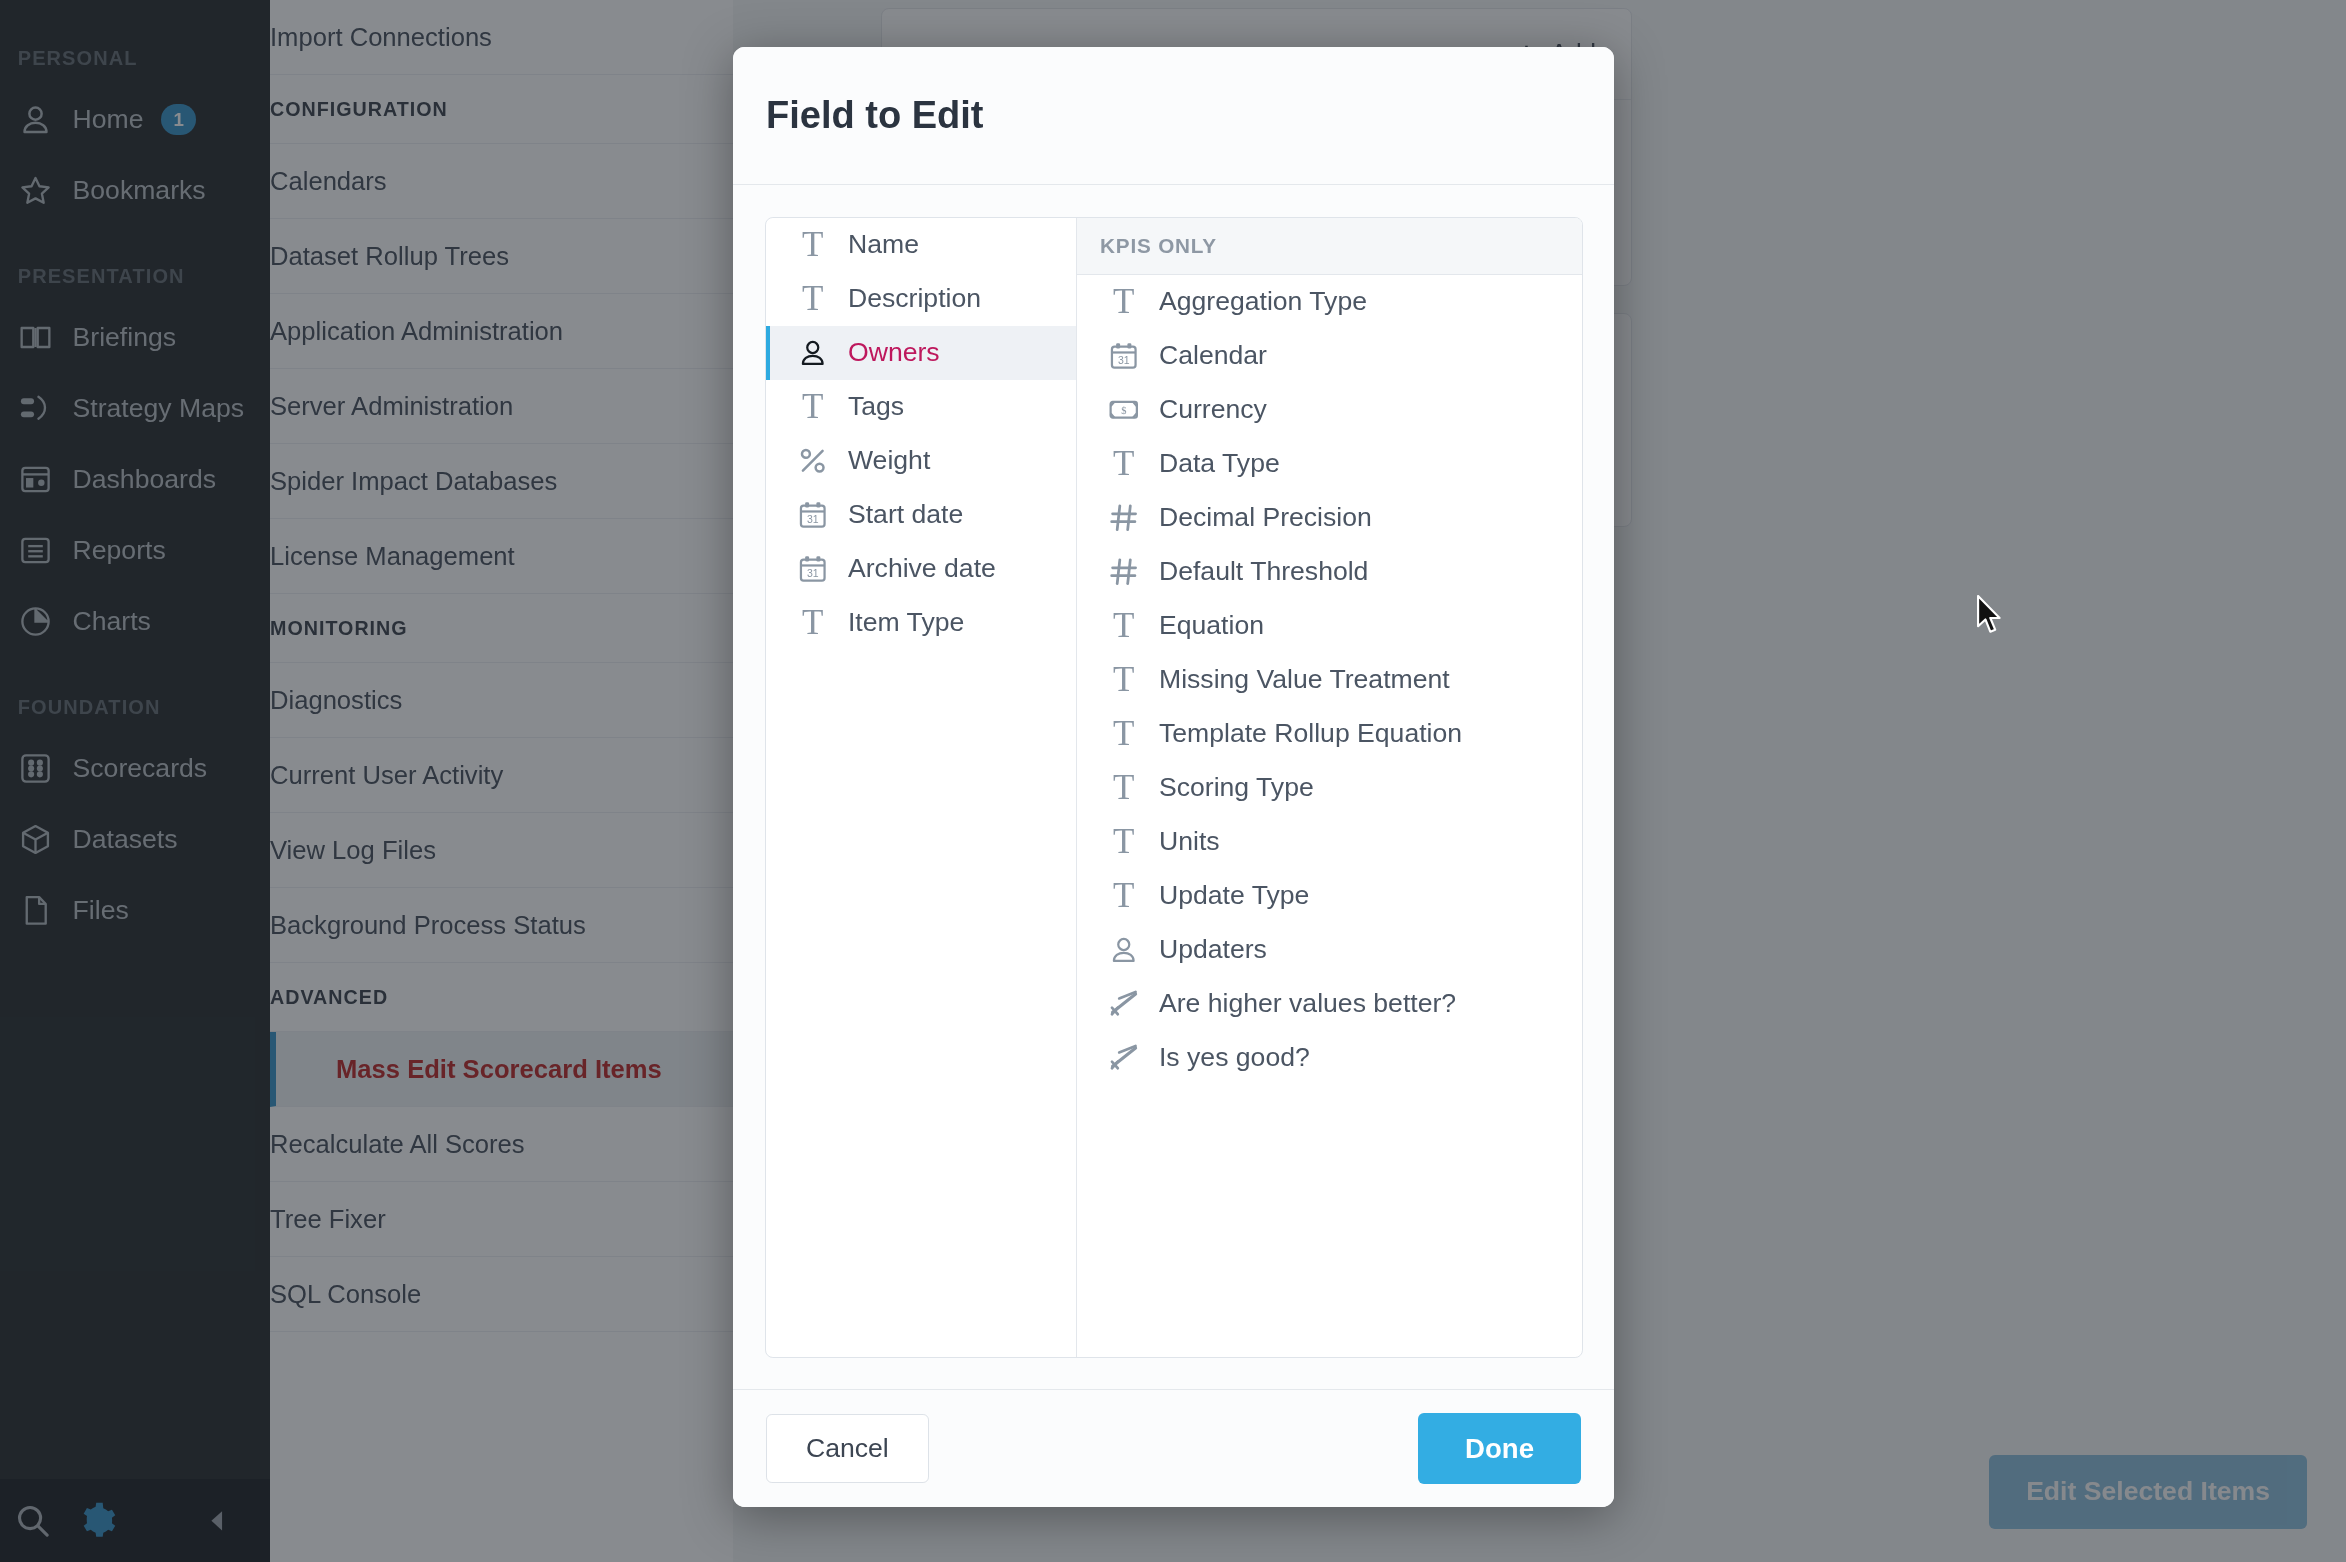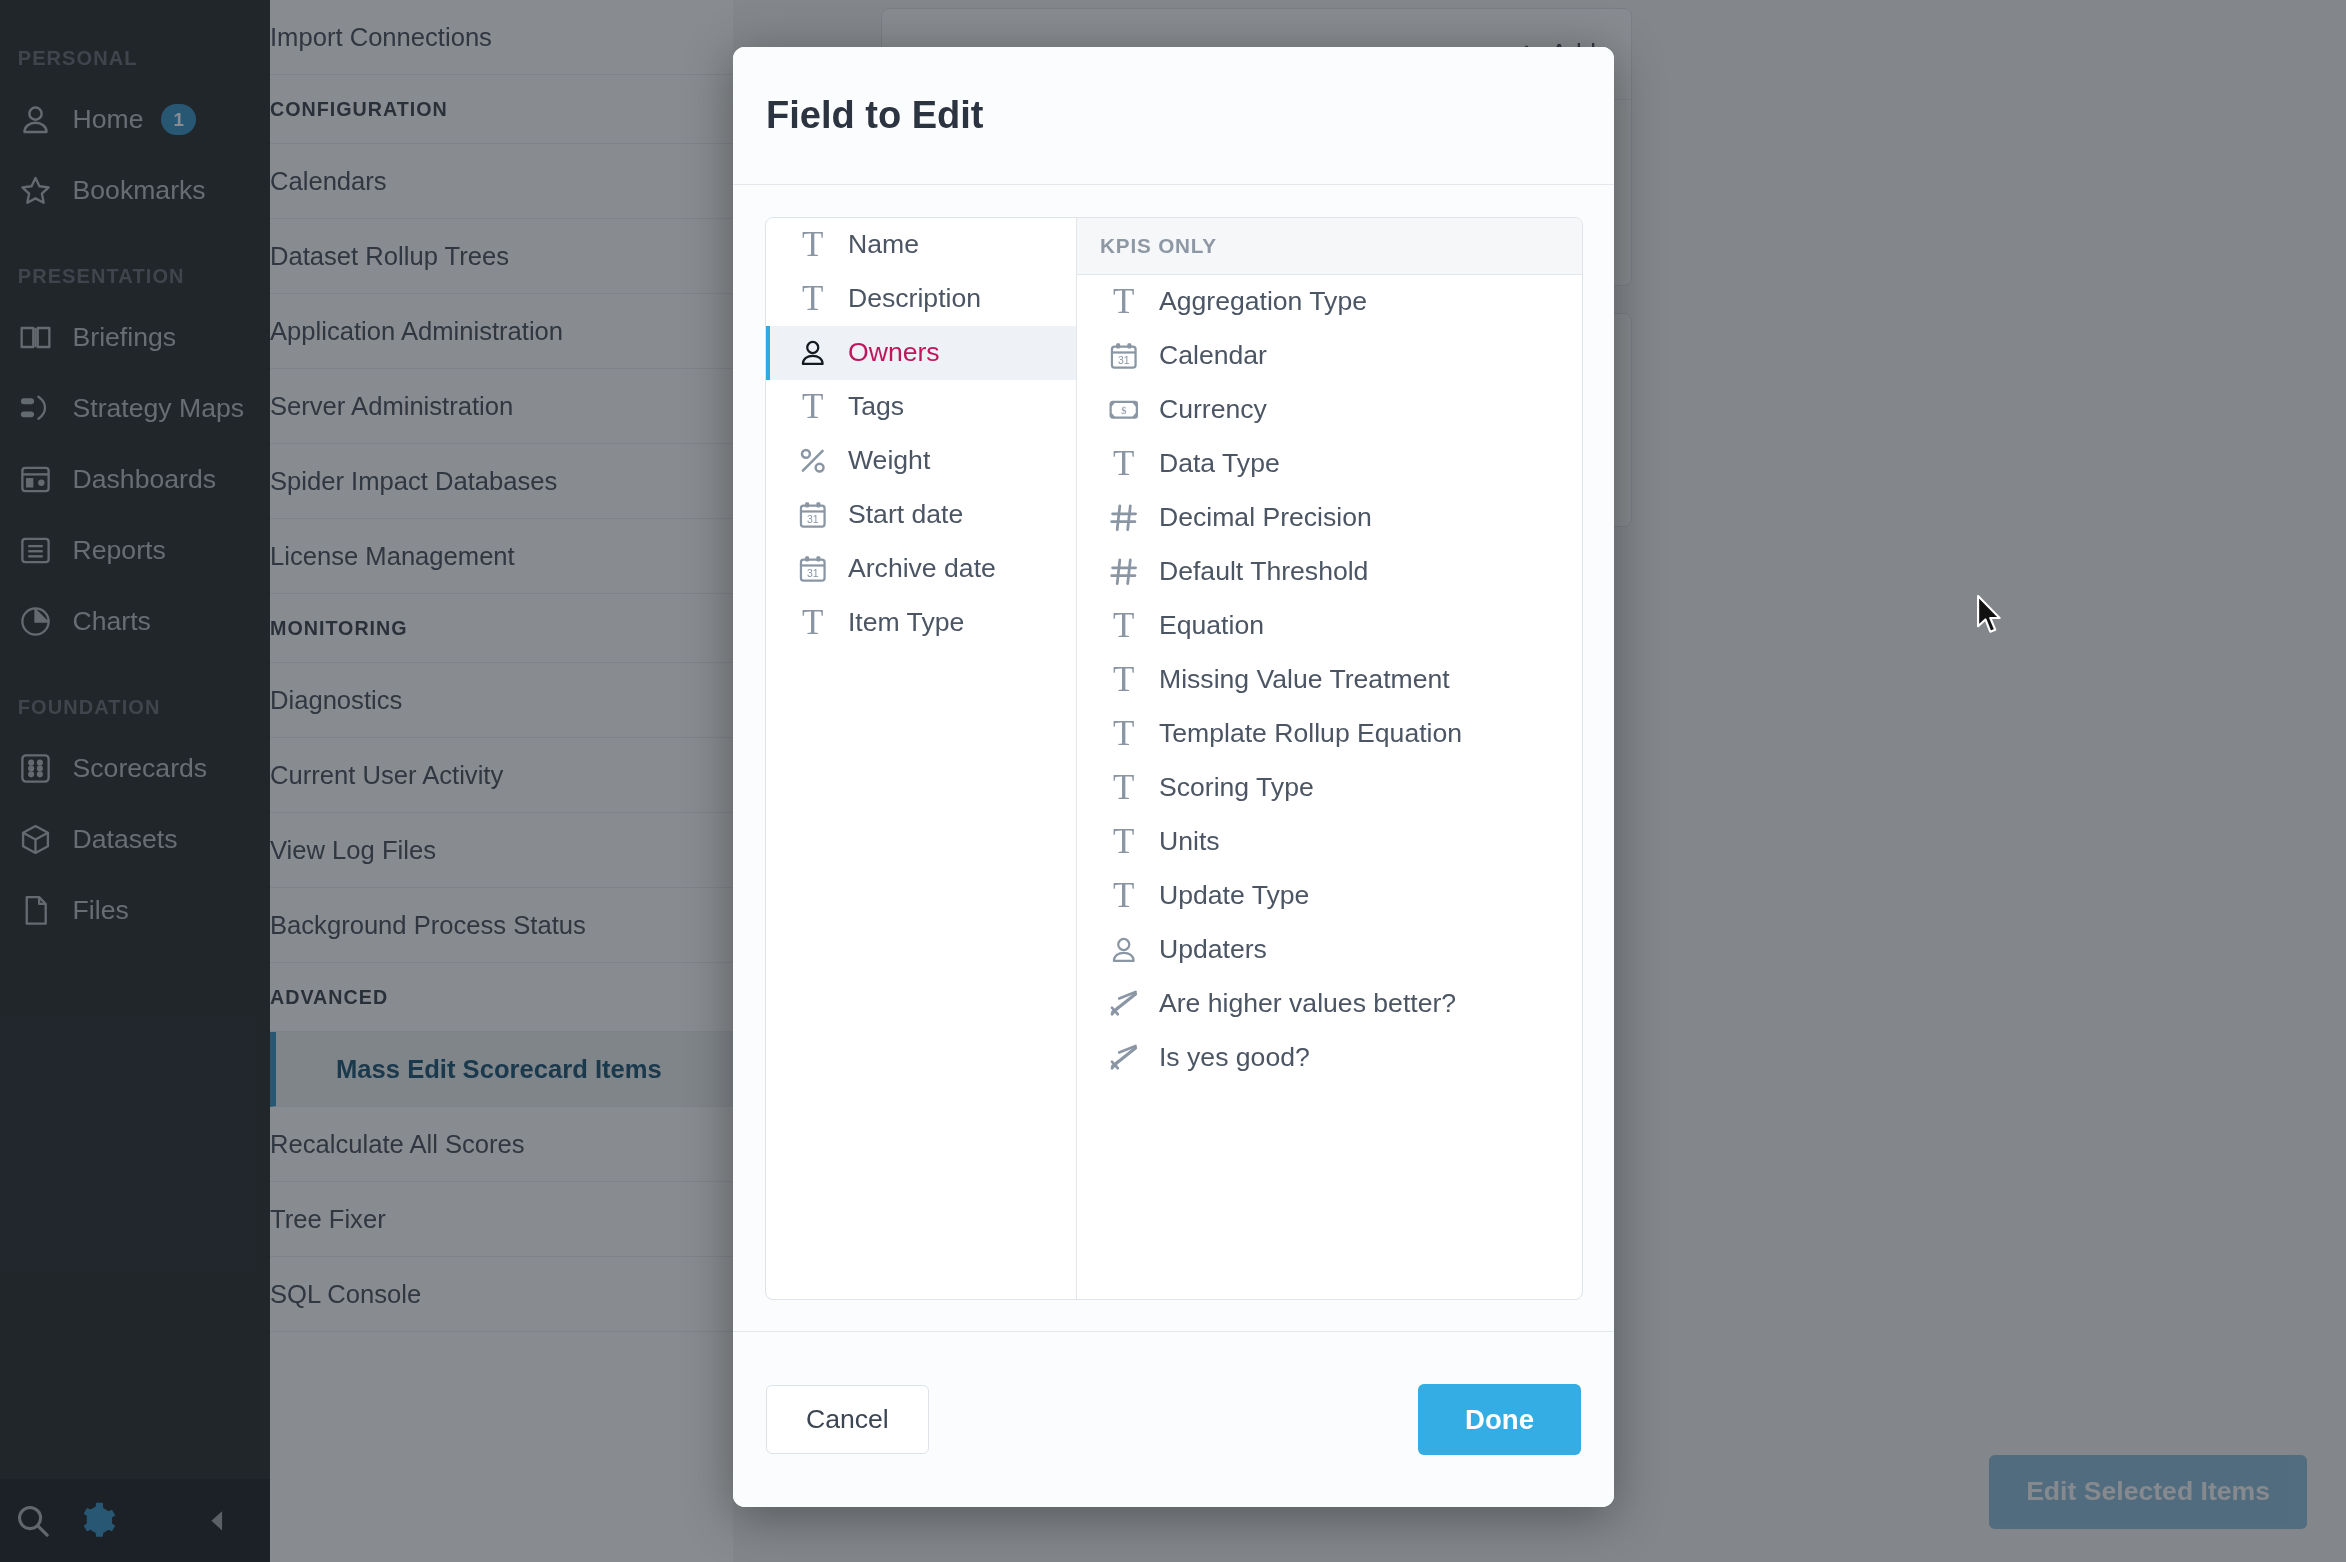--- a/index.html
+++ b/index.html
@@ -82,21 +82,21 @@
     box-sizing: border-box;
   }
   .subnav-row.section {
     font-size: 19.7px; font-weight: 700; letter-spacing: 1px;
     color: #2f3742;
     height: 69px;
     border-bottom: 1px solid #eceef1;
   }
   .subnav-row.active {
     font-weight: 700;
-    color: #0c4a6e;
+    color: #b91c1c;
     background: #eef1f4;
     border-left: 6.9px solid #2b8cc4;
     padding-left: 60px;
   }
 
   
   .content {
     position: absolute; left: 733px; top: 0; right: 0; bottom: 0;
     background: #f4f5f7;
   }
@@ -214,21 +214,21 @@
   }
   .opt.selected .oico { color: #141a20; }
   .opt .olabel {
     margin-left: 12.8px;
     font-size: 26.6px;
     color: #4b5563;
   }
   .opt.selected .olabel { color: #be185d; }
 
   .modal-foot {
-    height: 176px;
+    height: 118px;
     border-top: 1px solid #e4e8ec;
     background: #fbfcfd;
     display: flex; align-items: center; justify-content: space-between;
     padding: 0 33px;
     box-sizing: border-box;
   }
   .btn-cancel {
     background: #ffffff;
     border: 1px solid #dde2e8;
     border-radius: 5.9px;

